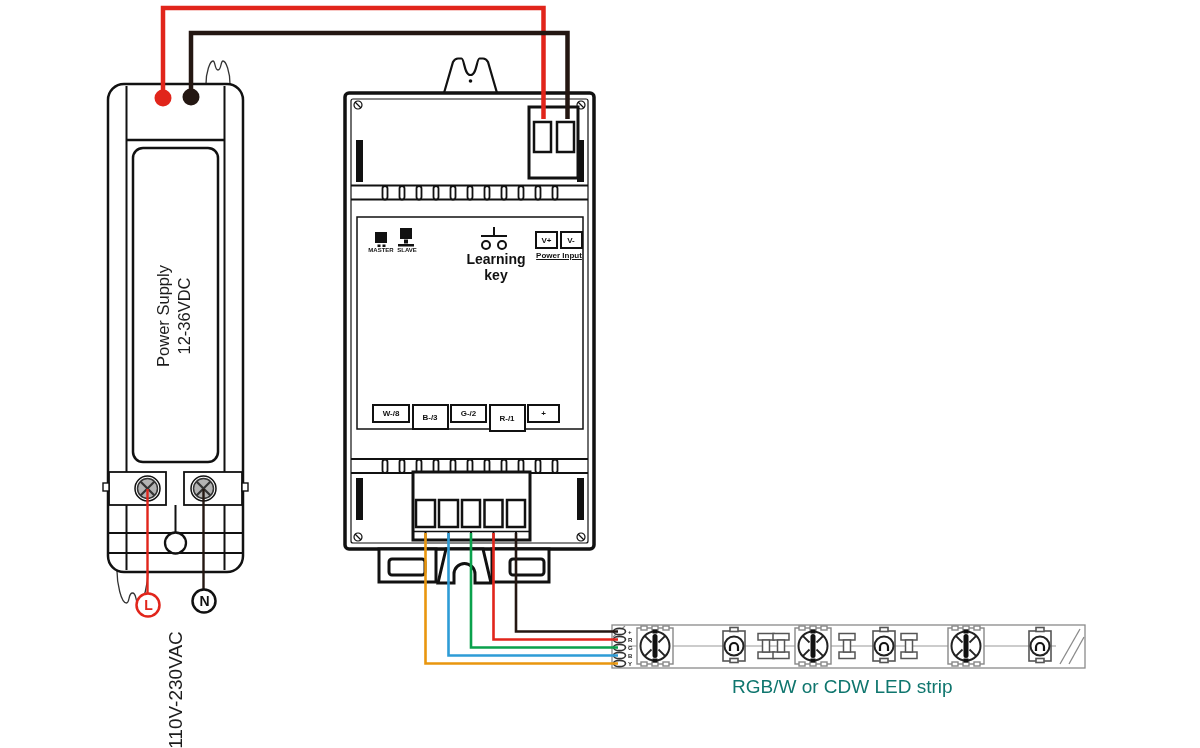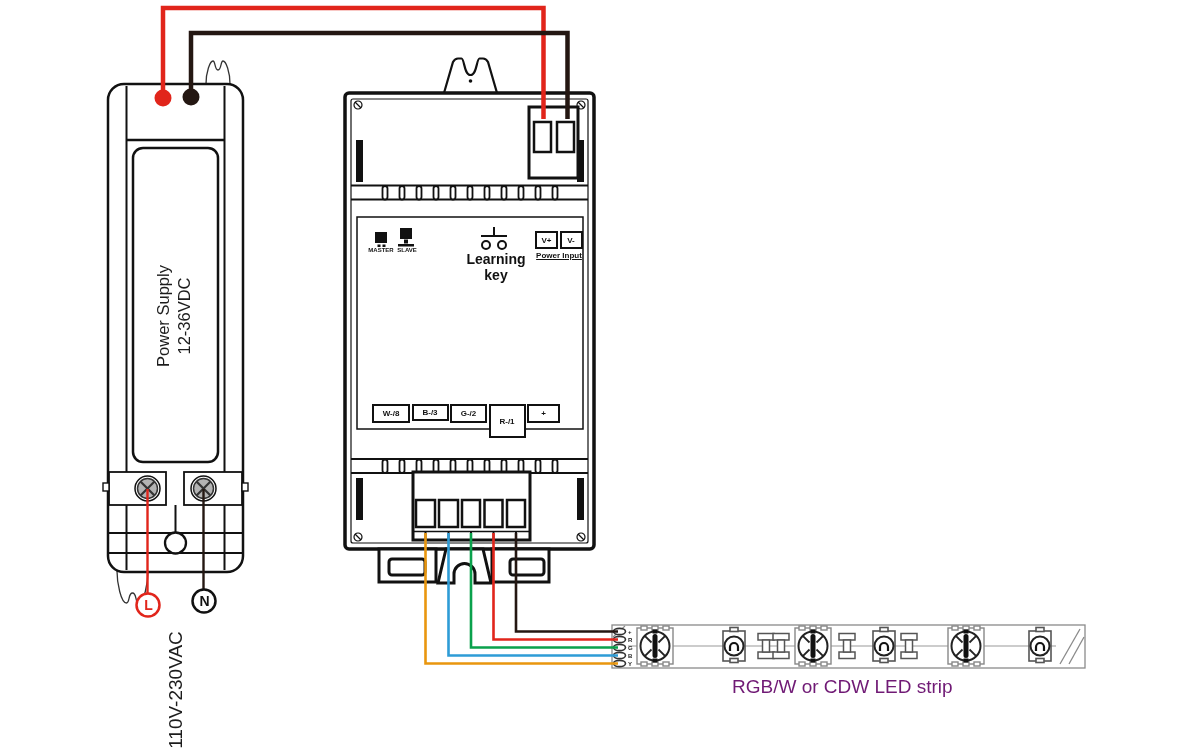--- a/index.html
+++ b/index.html
@@ -260,26 +260,26 @@
 <div class="lbl center" style="left:385px;top:247px;width:44px;font-size:6px;font-weight:700;">SLAVE</div>
 
 <div class="lbl center" style="left:454px;top:251px;width:84px;font-size:14px;font-weight:700;">Learning key</div>
 <div class="lbl center" style="left:517px;top:251px;width:84px;font-size:8px;font-weight:700;text-decoration:underline;">Power Input</div>
 
 <div class="tbox" style="left:535px;top:231px;width:23px;height:18px;">V+</div>
 <div class="tbox" style="left:559.5px;top:231px;width:23px;height:18px;">V-</div>
 
 
 <div class="tbox" style="left:372px;top:404px;width:38px;height:19px;">W-/8</div>
-<div class="tbox" style="left:411.5px;top:404px;width:37px;height:17px;">B-/3</div>
+<div class="tbox" style="left:411.5px;top:404px;width:37px;height:26px;">B-/3</div>
 <div class="tbox" style="left:450px;top:404px;width:37px;height:19px;">G-/2</div>
-<div class="tbox" style="left:488.5px;top:404px;width:37px;height:34px;">R-/1</div>
+<div class="tbox" style="left:488.5px;top:404px;width:37px;height:28px;">R-/1</div>
 <div class="tbox" style="left:527px;top:404px;width:33px;height:19px;">+</div>
 
 <div class="padlbl" style="left:628px;top:628px;">+</div>
 <div class="padlbl" style="left:628px;top:636px;">R</div>
 <div class="padlbl" style="left:628px;top:644px;">G</div>
 <div class="padlbl" style="left:628px;top:652px;">B</div>
 <div class="padlbl" style="left:628px;top:660px;">Y</div>
 
-<div class="lbl" style="left:732px;top:676px;width:280px;font-size:19px;color:#701a75;">RGB/W or CDW LED strip</div>
+<div class="lbl" style="left:732px;top:676px;width:280px;font-size:19px;color:#0f766e;">RGB/W or CDW LED strip</div>
 
 </div>
 
 </body></html>

